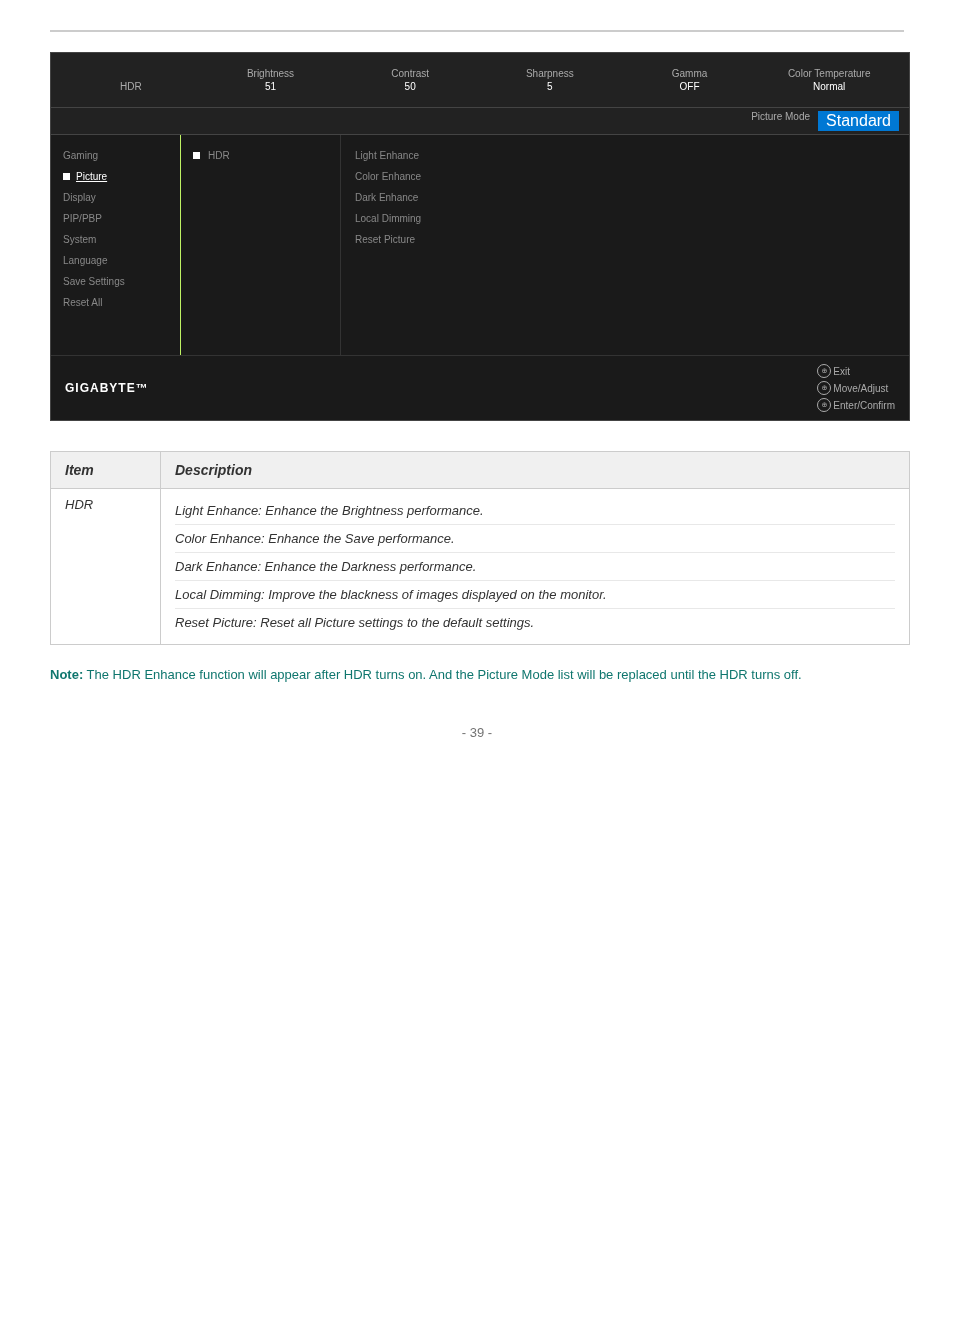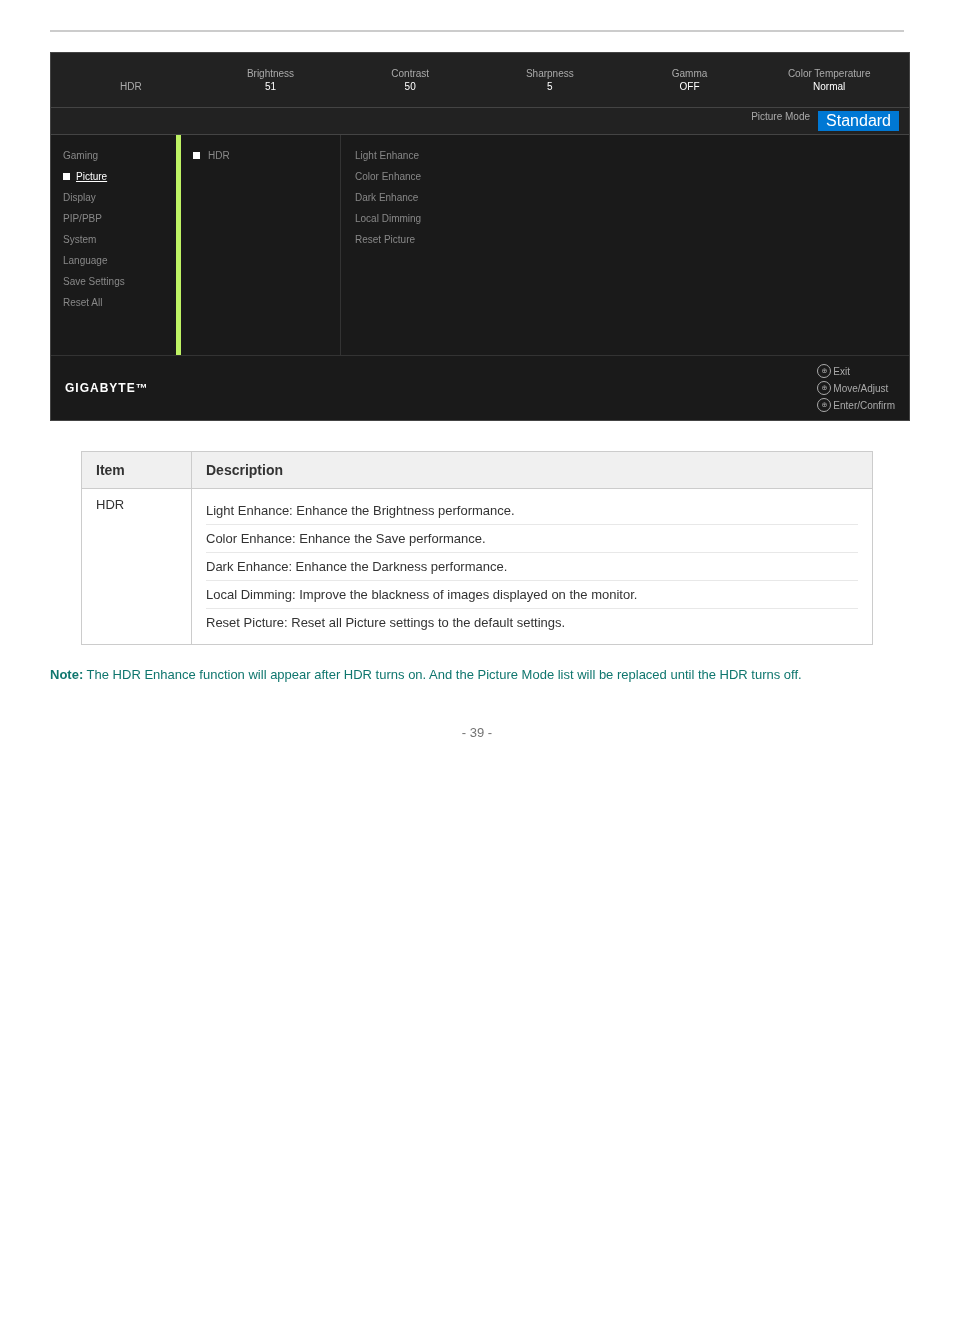--- a/index.html
+++ b/index.html
@@ -83,21 +83,21 @@
     .osd-body {
       display: flex;
       min-height: 220px;
     }
 
     
     .osd-sidebar {
       width: 130px;
       background: #1a1a1a;
       padding: 10px 0;
-      border-right: 5px solid #bef264;
+      border-right: 1px solid #bef264;
       flex-shrink: 0;
       text-align: center;
     }
 
     .osd-sidebar-item {
       display: flex;
       align-items: center;
       padding: 5px 12px;
       font-size: 10px;
       color: #888;
@@ -197,24 +197,25 @@
       display: inline-flex;
       align-items: center;
       justify-content: center;
       font-size: 7px;
       color: #aaa;
       flex-shrink: 0;
     }
 
     
     .desc-table {
-      width: 792px;
+      width: 860px;
       margin: 0 auto 20px auto;
       border-collapse: collapse;
       border: 1px solid #ccc;
+      font-style: italic;
     }
 
     .desc-table th {
       background: #f0f0f0;
       text-align: left;
       padding: 10px 14px;
       font-size: 14px;
       font-weight: bold;
       border: 1px solid #ccc;
     }

